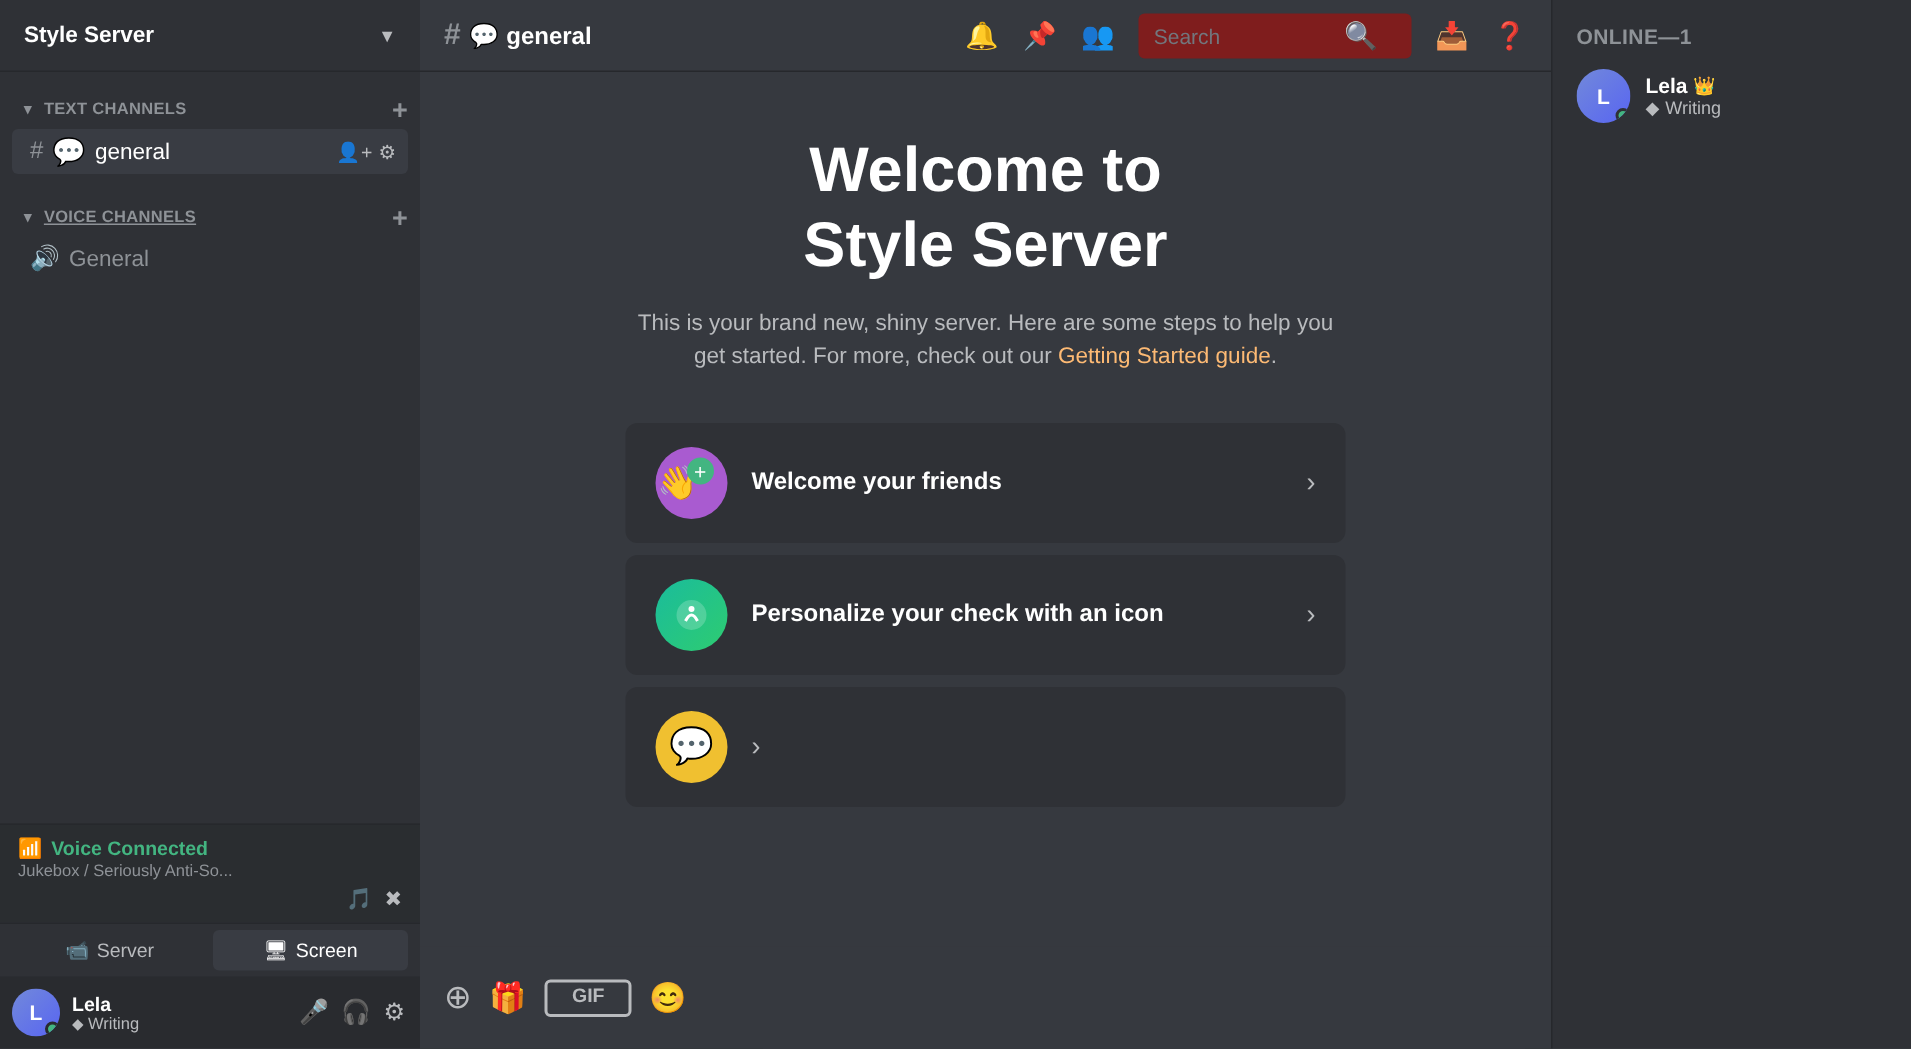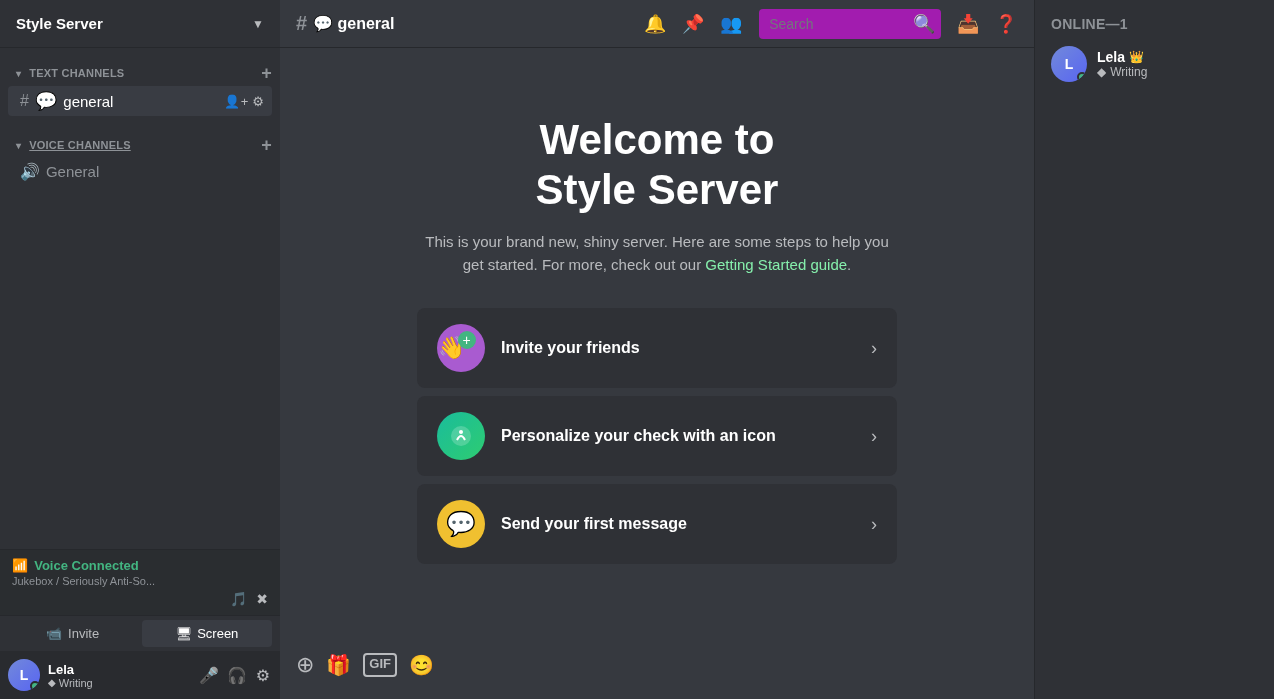--- a/index.html
+++ b/index.html
@@ -46,30 +46,30 @@
     .user-controls span { cursor: pointer; padding: 2px; }
 
     
     .main { flex: 1; display: flex; flex-direction: column; background: #36393f; }
 
     .topbar { height: 48px; background: #36393f; border-bottom: 1px solid #26282c; display: flex; align-items: center; padding: 0 16px; gap: 8px; }
     .topbar-channel { display: flex; align-items: center; gap: 6px; font-weight: 700; font-size: 16px; color: #fff; }
     .topbar-channel .hash { color: #8e9297; font-size: 20px; }
     .topbar-actions { margin-left: auto; display: flex; align-items: center; gap: 16px; color: #b9bbbe; font-size: 18px; }
     .topbar-actions span { cursor: pointer; }
-    .topbar-search { display: flex; align-items: center; background: #a21caf; border-radius: 4px; padding: 4px 10px; gap: 24px; width: 182px; }
+    .topbar-search { display: flex; align-items: center; background: #7f1d1d; border-radius: 4px; padding: 4px 10px; gap: 7px; width: 182px; }
     .topbar-search input { background: transparent; border: none; outline: none; color: #dcddde; font-size: 14px; width: 120px; }
     .topbar-search input::placeholder { color: #72767d; }
 
-    .chat-area { flex: 1; overflow-y: auto; display: flex; flex-direction: column; align-items: center; justify-content: center; padding: 40px 20px; }
+    .chat-area { flex: 1; overflow-y: auto; display: flex; flex-direction: column; align-items: center; padding: 40px 20px; }
 
     .welcome-section { text-align: center; max-width: 480px; margin-bottom: 32px; }
     .welcome-title { font-size: 42px; font-weight: 900; color: #fff; line-height: 1.2; margin-bottom: 16px; }
     .welcome-subtitle { font-size: 15px; color: #b9bbbe; line-height: 1.5; }
-    .welcome-subtitle a { color: #86efac; text-decoration: none; }
+    .welcome-subtitle a { color: #fdba74; text-decoration: none; }
 
     .action-cards { width: 100%; max-width: 480px; display: flex; flex-direction: column; gap: 8px; }
     .action-card { background: #2f3136; border-radius: 8px; padding: 16px 20px; display: flex; align-items: center; gap: 16px; cursor: pointer; }
     .action-card-icon { width: 48px; height: 48px; border-radius: 50%; display: flex; align-items: center; justify-content: center; font-size: 22px; flex-shrink: 0; }
     .action-card-icon.purple { background: #a95bd0; }
     .action-card-icon.teal { background: #1abc9c; }
     .action-card-icon.yellow { background: #f0c030; }
     .action-card-label { font-size: 16px; font-weight: 700; color: #fff; flex: 1; }
     .action-card-chevron { color: #b9bbbe; font-size: 18px; }
 
@@ -151,21 +151,21 @@
       <div class="voice-connected-sub">Jukebox / Seriously Anti-So...</div>
       <div class="voice-connected-actions">
         <span title="Soundboard">🎵</span>
         <span title="Disconnect">✖</span>
       </div>
     </div>
 
     <div class="video-screen-bar">
       <div class="vs-btn">
         <span>📹</span>
-        <span>Invite</span>
+        <span>Server</span>
       </div>
       <div class="vs-btn active">
         <span>🖥</span>
         <span>Screen</span>
       </div>
     </div>
 
     <div class="user-bar">
       <div class="user-avatar">
         <div class="avatar-img">L</div>
@@ -219,49 +219,48 @@
       <p class="welcome-subtitle">
         <span>This is your brand new, shiny server. Here are some steps to help you get started. For more, check out our</span>
         <a href="#">Getting Started guide</a><span>.</span>
       </p>
     </div>
 
     <div class="action-cards">
 
       <div class="action-card">
         <div class="action-card-icon purple" style="background:#a95bd0;">👋<span style="font-size:14px;position:relative;top:-8px;left:-8px;background:#43b581;border-radius:50%;width:18px;height:18px;display:inline-flex;align-items:center;justify-content:center;color:#fff;">+</span></div>
-        <span class="action-card-label">Invite your friends</span>
+        <span class="action-card-label">Welcome your friends</span>
         <span class="action-card-chevron">›</span>
       </div>
 
       <div class="action-card">
         <div class="action-card-icon teal" style="background:linear-gradient(135deg,#1abc9c,#2ecc71);display:flex;align-items:center;justify-content:center;">
           <svg width="28" height="28" viewBox="0 0 28 28" fill="none">
             <circle cx="14" cy="14" r="10" fill="rgba(255,255,255,0.2)"></circle>
             <path d="M10 18 Q14 10 18 18" stroke="white" stroke-width="2" fill="none"></path>
             <circle cx="14" cy="10" r="2" fill="white"></circle>
           </svg>
         </div>
         <span class="action-card-label">Personalize your check with an icon</span>
         <span class="action-card-chevron">›</span>
       </div>
 
       <div class="action-card">
         <div class="action-card-icon yellow" style="background:#f0c030;font-size:24px;">💬</div>
-        <span class="action-card-label">Send your first message</span>
         <span class="action-card-chevron">›</span>
       </div>
     </div>
   </div>
 
   <div class="message-bar">
     <span class="message-plus">⊕</span>
     <div class="message-actions">
       <span>🎁</span>
-      <span style="font-size:13px;font-weight:900;border:2px solid #b9bbbe;border-radius:4px;padding:1px 4px;color:#b9bbbe;">GIF</span>
+      <span style="font-size:13px;font-weight:900;border:2px solid #b9bbbe;border-radius:4px;padding:1px 16px;color:#b9bbbe;">GIF</span>
       <span>😊</span>
     </div>
   </div>
 </div>
 
 <div class="right-panel">
   <div class="online-header">ONLINE—1</div>
   <div class="member-item">
     <div class="member-avatar">
       <div class="avatar-img">L</div>

